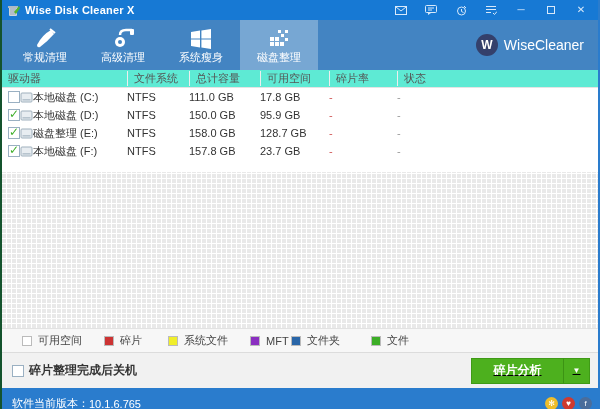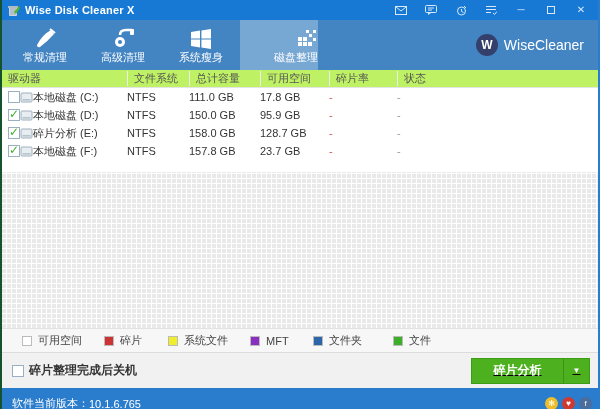--- a/index.html
+++ b/index.html
@@ -14,30 +14,30 @@
   .app-icon{ width:14px; height:14px; margin-right:5px; flex:0 0 auto; }
   .win-title{ color:#fff; font-size:11px; font-weight:bold; letter-spacing:.2px; }
   .tb-actions{ margin-left:auto; display:flex; align-items:center; }
   .tb-btn{ width:30px; height:20px; display:flex; align-items:center; justify-content:center; color:#cfe3f7; cursor:default; }
   .tb-btn svg{ display:block; }
   .tb-glyph{ font-size:10px; color:#d8e9fa; line-height:1; }
   .max-box{ width:8px; height:8px; border:1px solid #d8e9fa; display:inline-block; }
   
   .nav{ height:50px; background:#4384c2; display:flex; align-items:stretch; padding-left:4px; flex:0 0 auto; }
   .tab{ width:78px; display:flex; flex-direction:column; align-items:center; justify-content:center; cursor:pointer; }
-  .tab.selected{ background:#77a7d3;align-items:flex-end; }
+  .tab.selected{ background:#77a7d3; }
   .tab .t-icon{ height:24px; display:flex; align-items:flex-end; }
   .tab .t-label{ color:#fff; font-size:11px; }
   .brand{ margin-left:auto; display:flex; align-items:center; gap:6px; padding-right:14px; }
   .brand-circle{ width:22px; height:22px; border-radius:50%; background:#34406b; color:#fff; font-size:12px; font-weight:bold;
     display:flex; align-items:center; justify-content:center; }
   .brand-name{ color:#fff; font-size:14px; }
   
   .grid-cols{ display:grid; grid-template-columns:119px 62px 71px 69px 68px 1fr; align-items:center; }
-  .thead{ height:18px; background:#bef264; border-bottom:1px solid #e4e4e4; padding-left:6px;
+  .thead{ height:18px; background:#5eead4; border-bottom:1px solid #e4e4e4; padding-left:6px;
     font-size:11px; color:#555; flex:0 0 auto; }
   .thead span{ border-left:1px solid #eee; padding-left:6px; }
   .thead span:first-child{ border-left:none; padding-left:0; }
   .trow{ height:18px; padding-left:6px; font-size:11px; color:#333; flex:0 0 auto; background:#fff; }
   .drive-cell{ display:flex; align-items:center; }
   .cbx{ width:12px; height:12px; border:1px solid #9ab0c2; background:#fff; position:relative; flex:0 0 auto; cursor:pointer; }
   .cbx.checked::after{ content:"✓"; position:absolute; left:0px; top:-3px; font-size:12px; font-weight:bold; color:#3faf2a; }
   .disk-ic{ flex:0 0 auto; display:flex; }
   .dash-red{ color:#d05555; }
   .dash-gray{ color:#999; }
@@ -45,21 +45,21 @@
   .map-spacer{ height:12px; background:#fff; flex:0 0 auto; }
   .defrag-map{ height:156px; flex:0 0 auto;
     background:
       repeating-linear-gradient(90deg, transparent 0 4px, #ffffff 4px 5px),
       repeating-linear-gradient(0deg, #e9e9e9 0 4px, #ffffff 4px 5px);
   }
   
   .legend{ height:24px; background:#f7f7f7; border-top:1px solid #e2e2e2; display:flex; align-items:center;
     padding-left:20px; gap:0; font-size:11px; color:#444; flex:0 0 auto; }
   .lg-item{ display:flex; align-items:center; gap:6px; width:64px; }
-  .lg-item.w2{ width:82px; } .lg-item.w3{ width:63px; } .lg-item.w4{ width:82px; } .lg-item.w5{ width:80px; }
+  .lg-item.w2{ width:82px; } .lg-item.w3{ width:41px; } .lg-item.w4{ width:82px; } .lg-item.w5{ width:80px; }
   .swatch{ width:10px; height:10px; border:1px solid #bbb; flex:0 0 auto; }
   
   .footer{ height:36px; background:#f1f1f1; border-top:1px solid #dcdcdc; display:flex; align-items:center;
     padding:0 8px 0 10px; flex:0 0 auto; }
   .shutdown{ display:flex; align-items:center; gap:5px; font-size:12px; color:#333; cursor:pointer;font-weight:bold; }
   .split-btn{ margin-left:auto; display:flex; height:26px; cursor:pointer;text-decoration:underline; }
   .btn-main{ background:#4db01e; border:1px solid #3f9a16; border-right:none; color:#fff; font-size:12px; font-weight:bold;
     width:92px; display:flex; align-items:center; justify-content:center; }
   .btn-arrow{ background:#4db01e; border:1px solid #3f9a16; border-left:1px solid #3c9314; width:27px;
     display:flex; align-items:center; justify-content:center; color:#fff; font-size:8px; }
@@ -221,21 +221,21 @@
   </div>
   <div class="trow grid-cols">
     <span class="drive-cell">
       <span class="cbx checked"></span>
       <span class="disk-ic">
           <svg width="13" height="11" viewBox="0 0 13 11">
             <rect x="1" y="1" width="11" height="9" rx="1" fill="#e8edf1" stroke="#9fb0bd"></rect>
             <rect x="2.5" y="7" width="8" height="1.6" fill="#b7c4ce"></rect>
           </svg>
         </span>
-      <span>碎片分析 (E:)</span>
+      <span>磁盘整理 (E:)</span>
     </span>
     <span>NTFS</span>
     <span>158.0 GB</span>
     <span>128.7 GB</span>
     <span class="dash-red">-</span>
     <span class="dash-gray">-</span>
   </div>
   <div class="trow grid-cols">
     <span class="drive-cell">
       <span class="cbx checked"></span>

